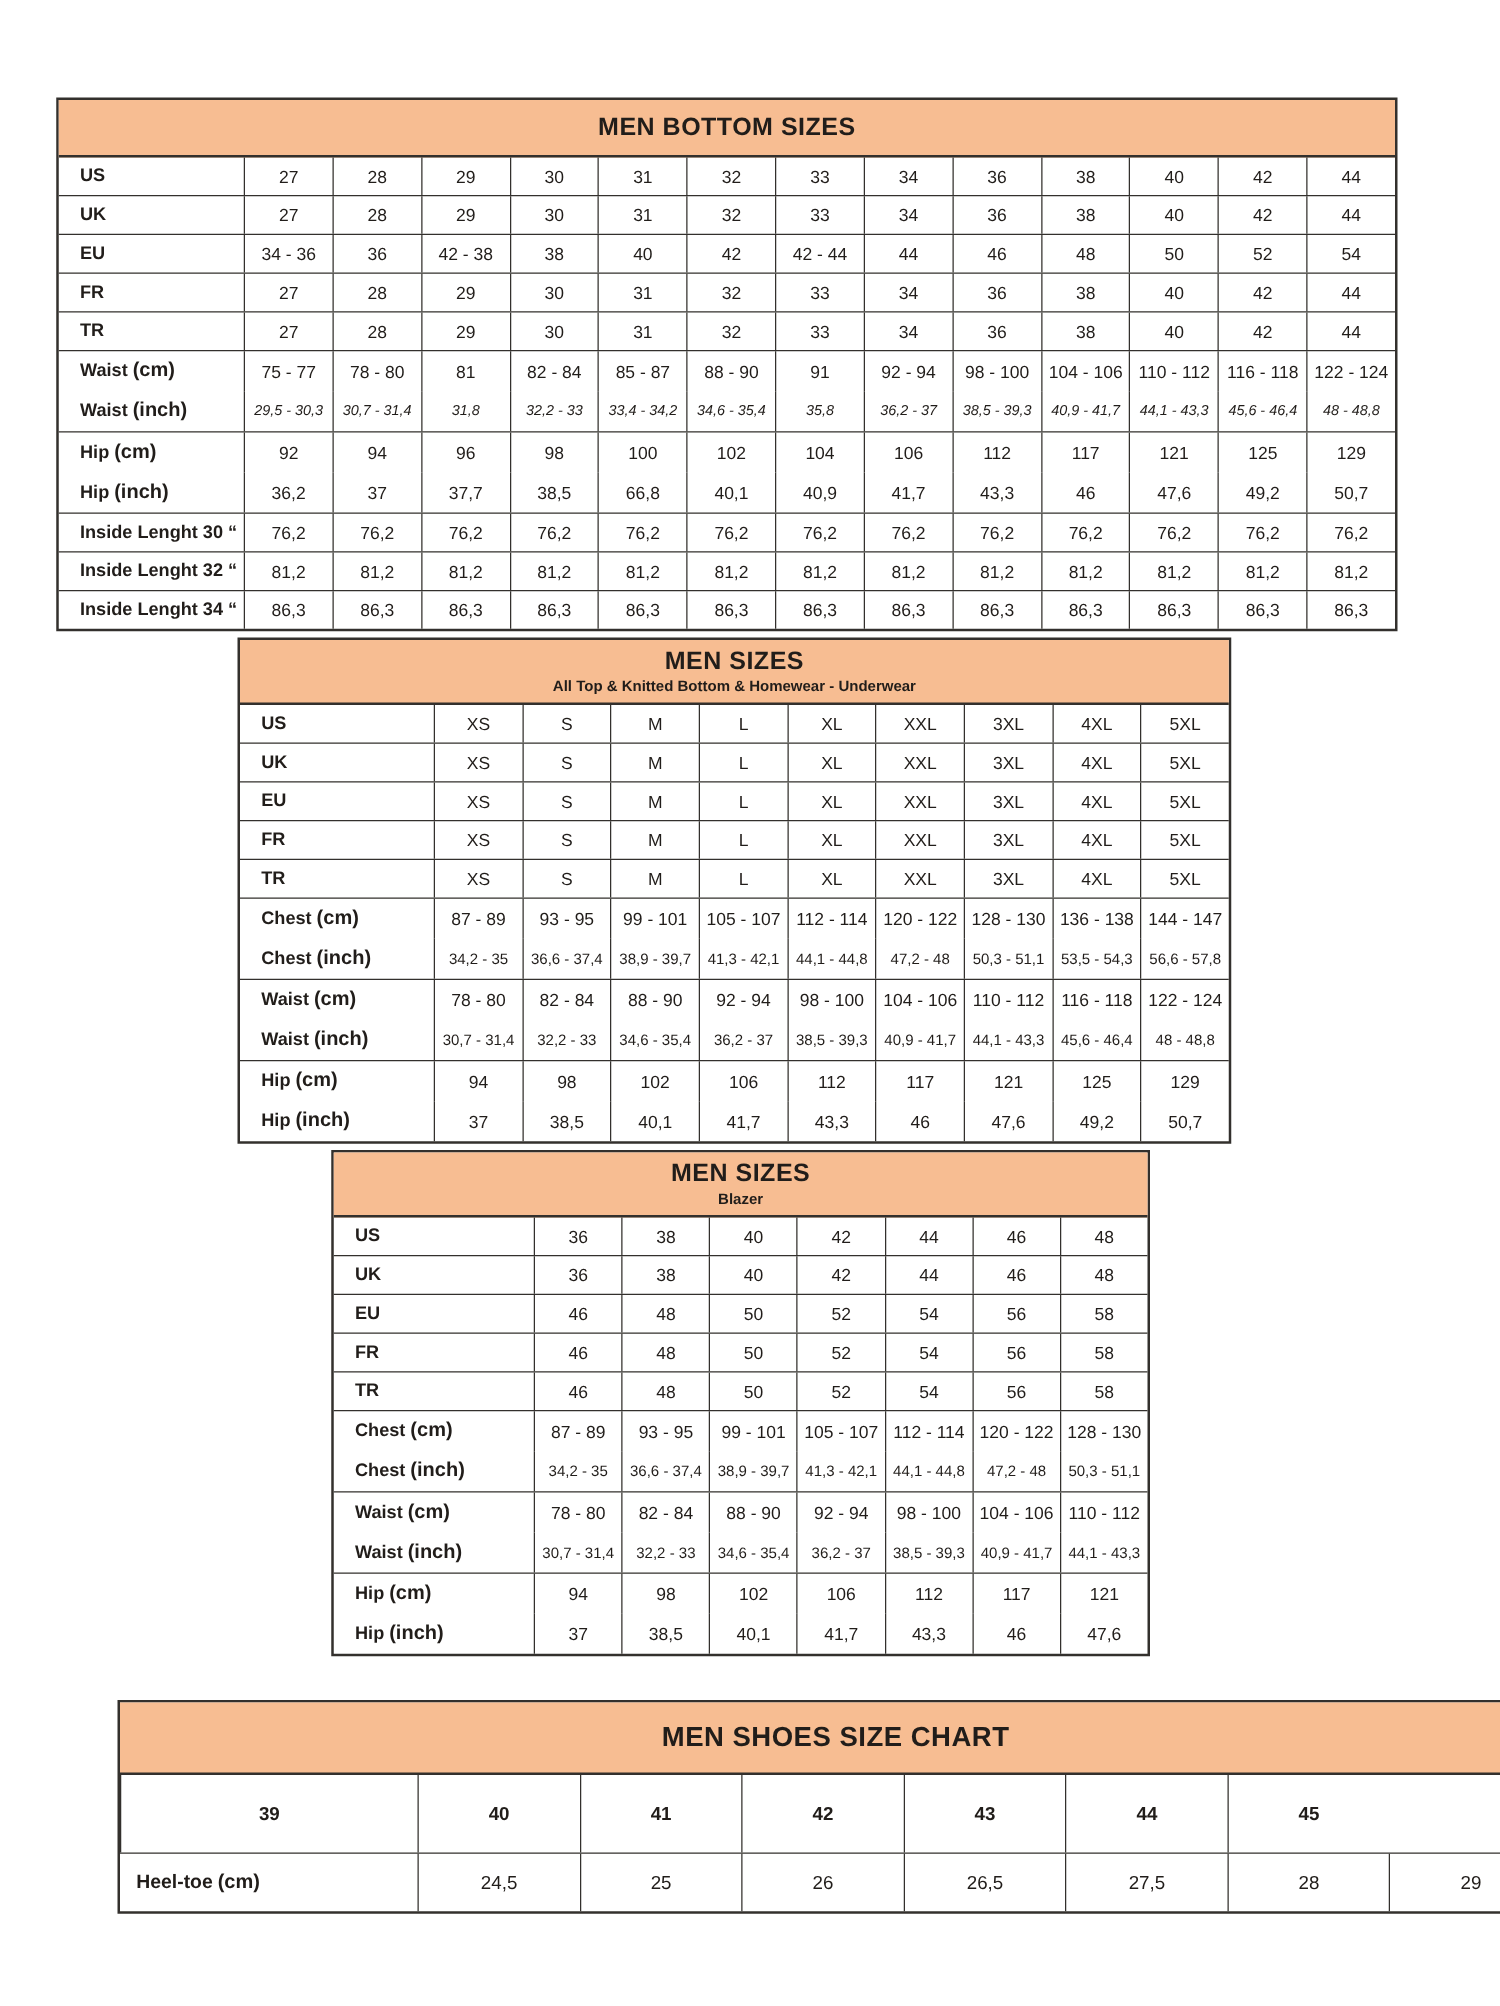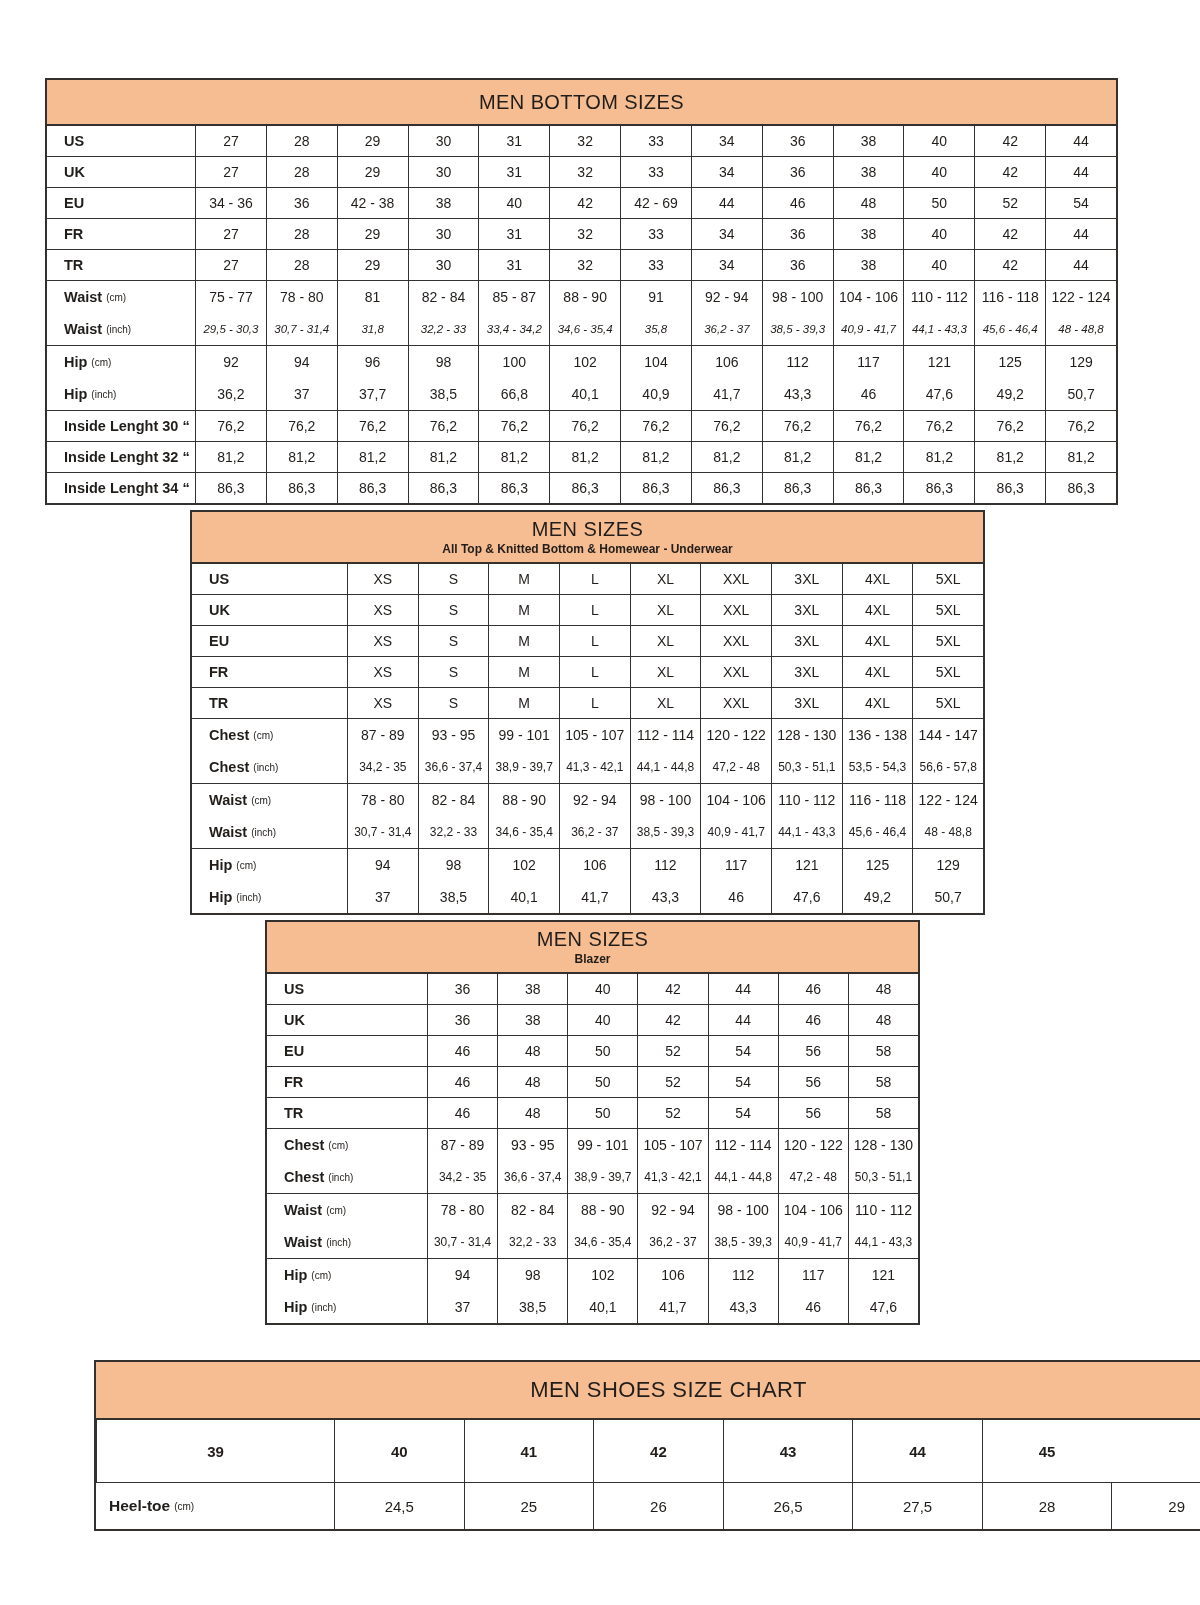--- a/index.html
+++ b/index.html
@@ -21,36 +21,36 @@
     border:2px solid var(--bd);
     background:#fff;
   }
   .thead{
     background:var(--peach);
     border-bottom:2px solid var(--bd);
     display:flex;flex-direction:column;
     align-items:center;justify-content:center;
   }
   .title{
-    font-weight:normal;font-size:20px;letter-spacing:0.4px;color:var(--ink);
+    font-weight:bold;font-size:20px;letter-spacing:0.4px;color:var(--ink);
   }
   .subtitle{
     font-weight:bold;font-size:12px;margin-top:1px;color:var(--ink);
   }
   .block{border-top:1px solid var(--bd);}
   .tbody .block:first-child{border-top:none;}
   .row{display:grid;}
   .lab,.cell{display:flex;align-items:center;overflow:hidden;}
   .lab{
     justify-content:flex-start;
     padding-left:17px;
     font-weight:bold;font-size:14.5px;
     white-space:nowrap;
   }
-  .unit{font-size:10px;font-weight:normal;margin-left:4px;}
+  .unit{font-size:16px;font-weight:bold;margin-left:4px;}
   .cell{
     justify-content:center;
     border-left:1px solid var(--bd);
     font-size:14px;
     white-space:nowrap;
   }
   .row.small .cell{font-size:12px;}
   .row.boldvals .cell{font-weight:bold;font-size:15px;}
 
   
@@ -137,21 +137,21 @@
         <div class="row">
           <div class="lab">
             <span>EU</span>
           </div>
           <div class="cell">34 - 36</div>
           <div class="cell">36</div>
           <div class="cell">42 - 38</div>
           <div class="cell">38</div>
           <div class="cell">40</div>
           <div class="cell">42</div>
-          <div class="cell">42 - 69</div>
+          <div class="cell">42 - 44</div>
           <div class="cell">44</div>
           <div class="cell">46</div>
           <div class="cell">48</div>
           <div class="cell">50</div>
           <div class="cell">52</div>
           <div class="cell">54</div>
         </div>
       </div>
       <div class="block single">
         <div class="row">

